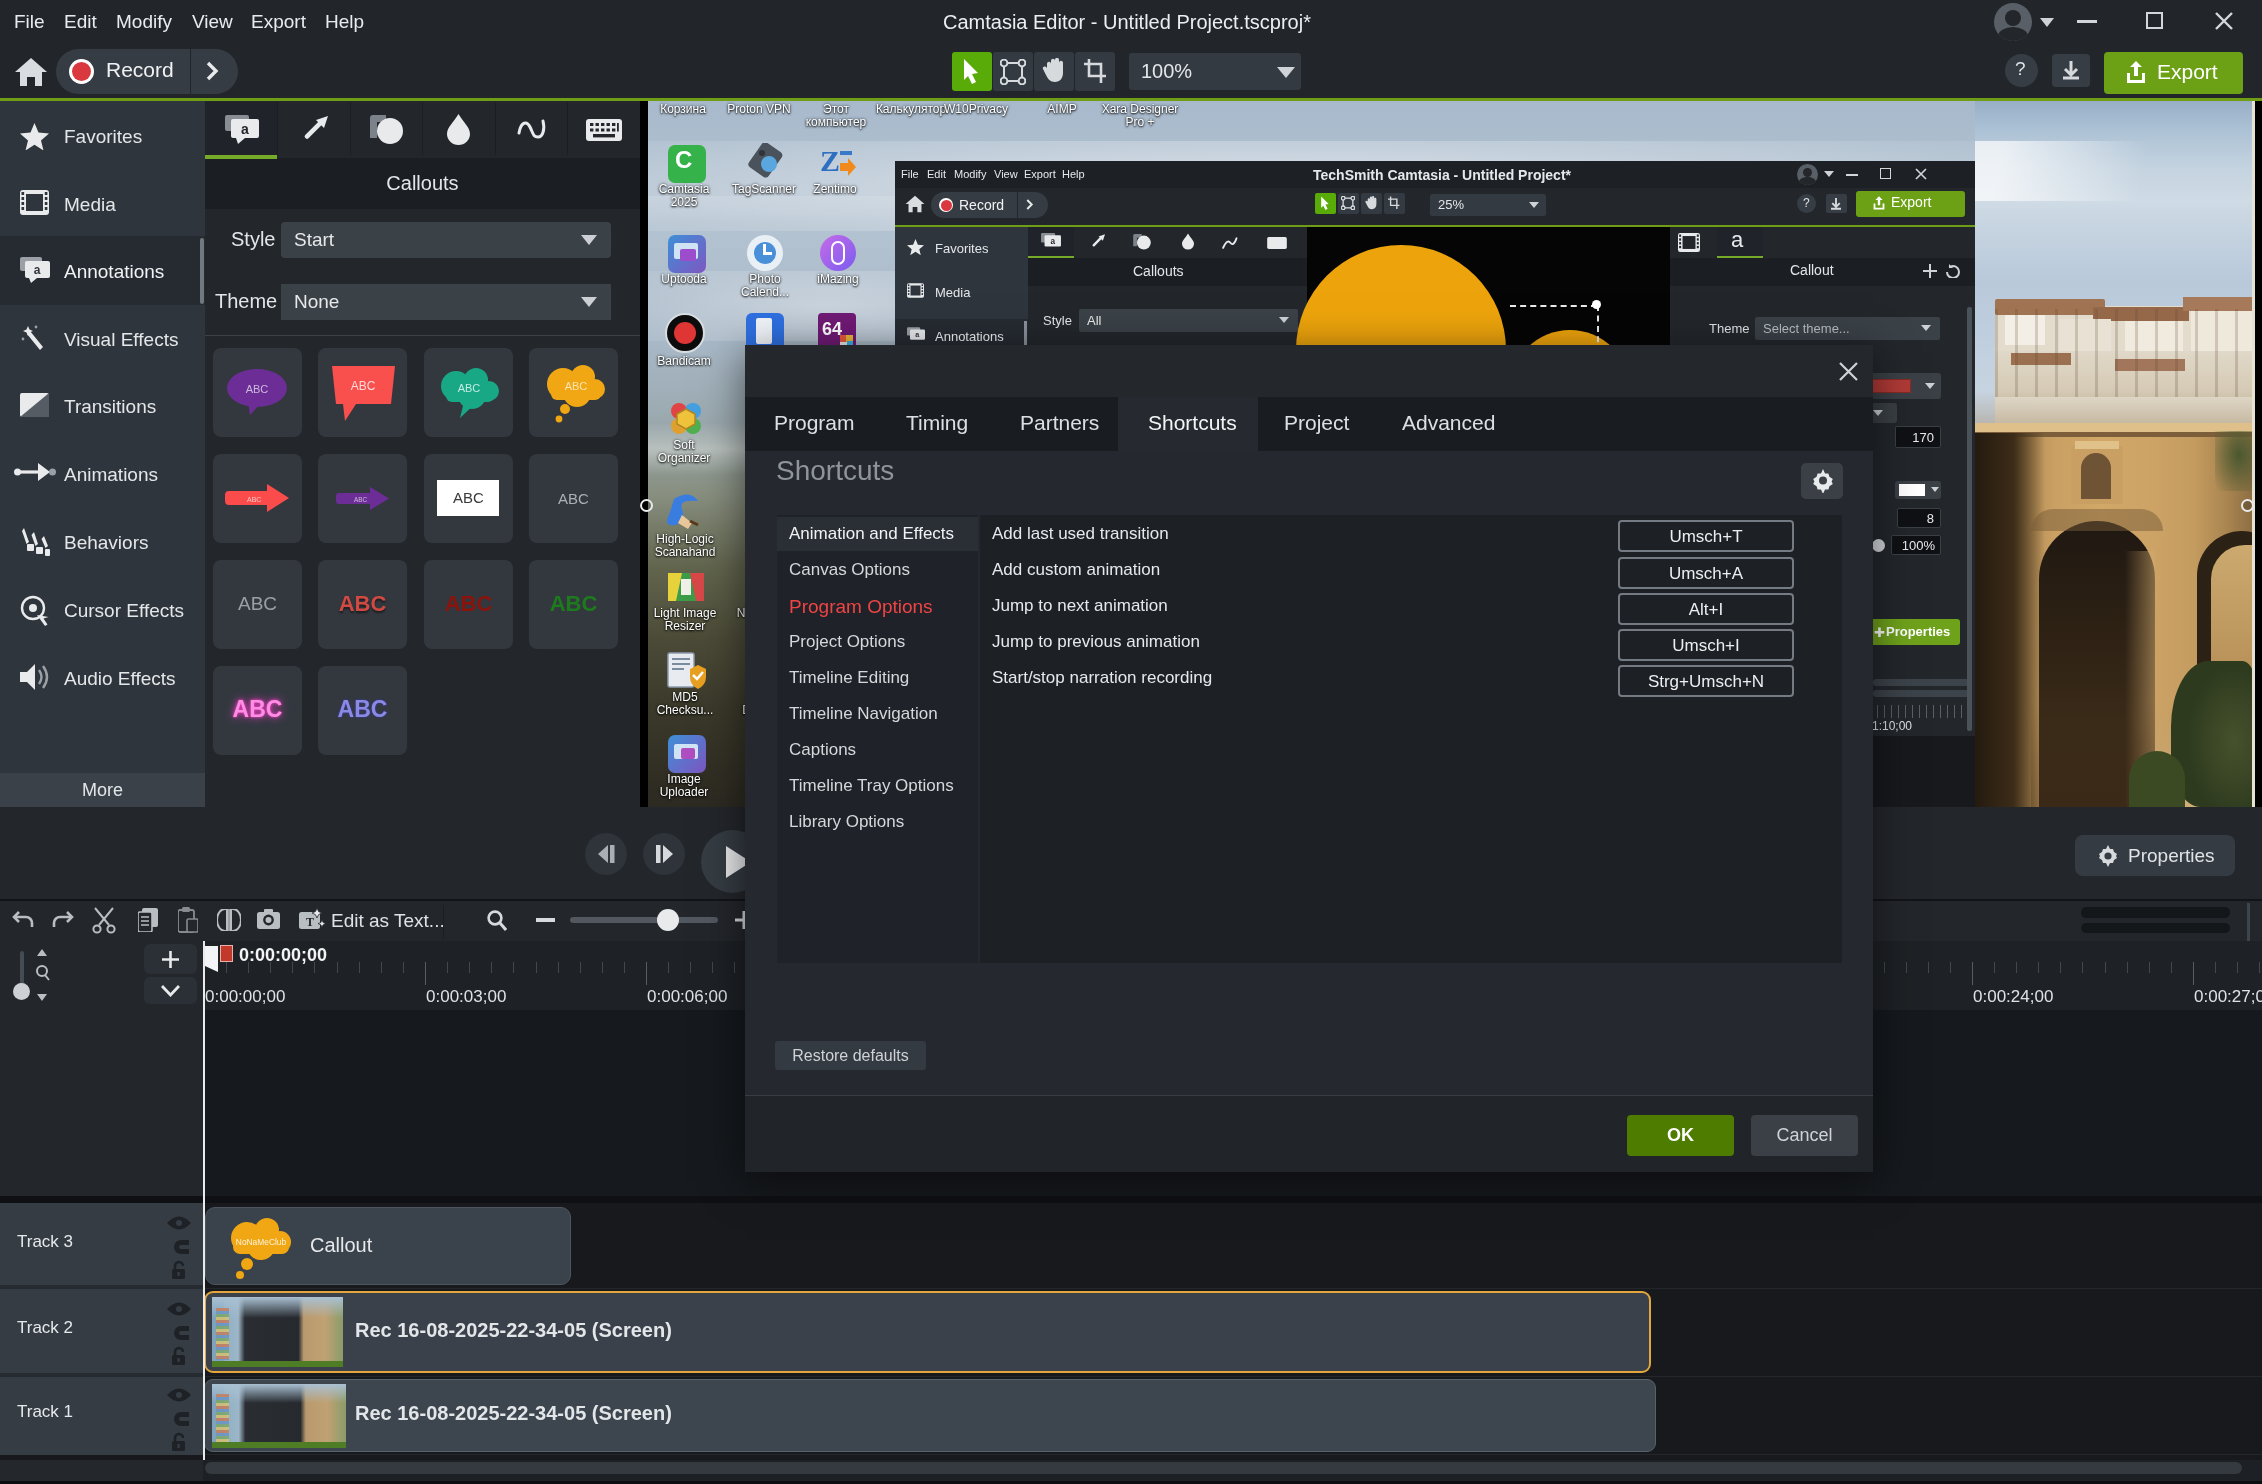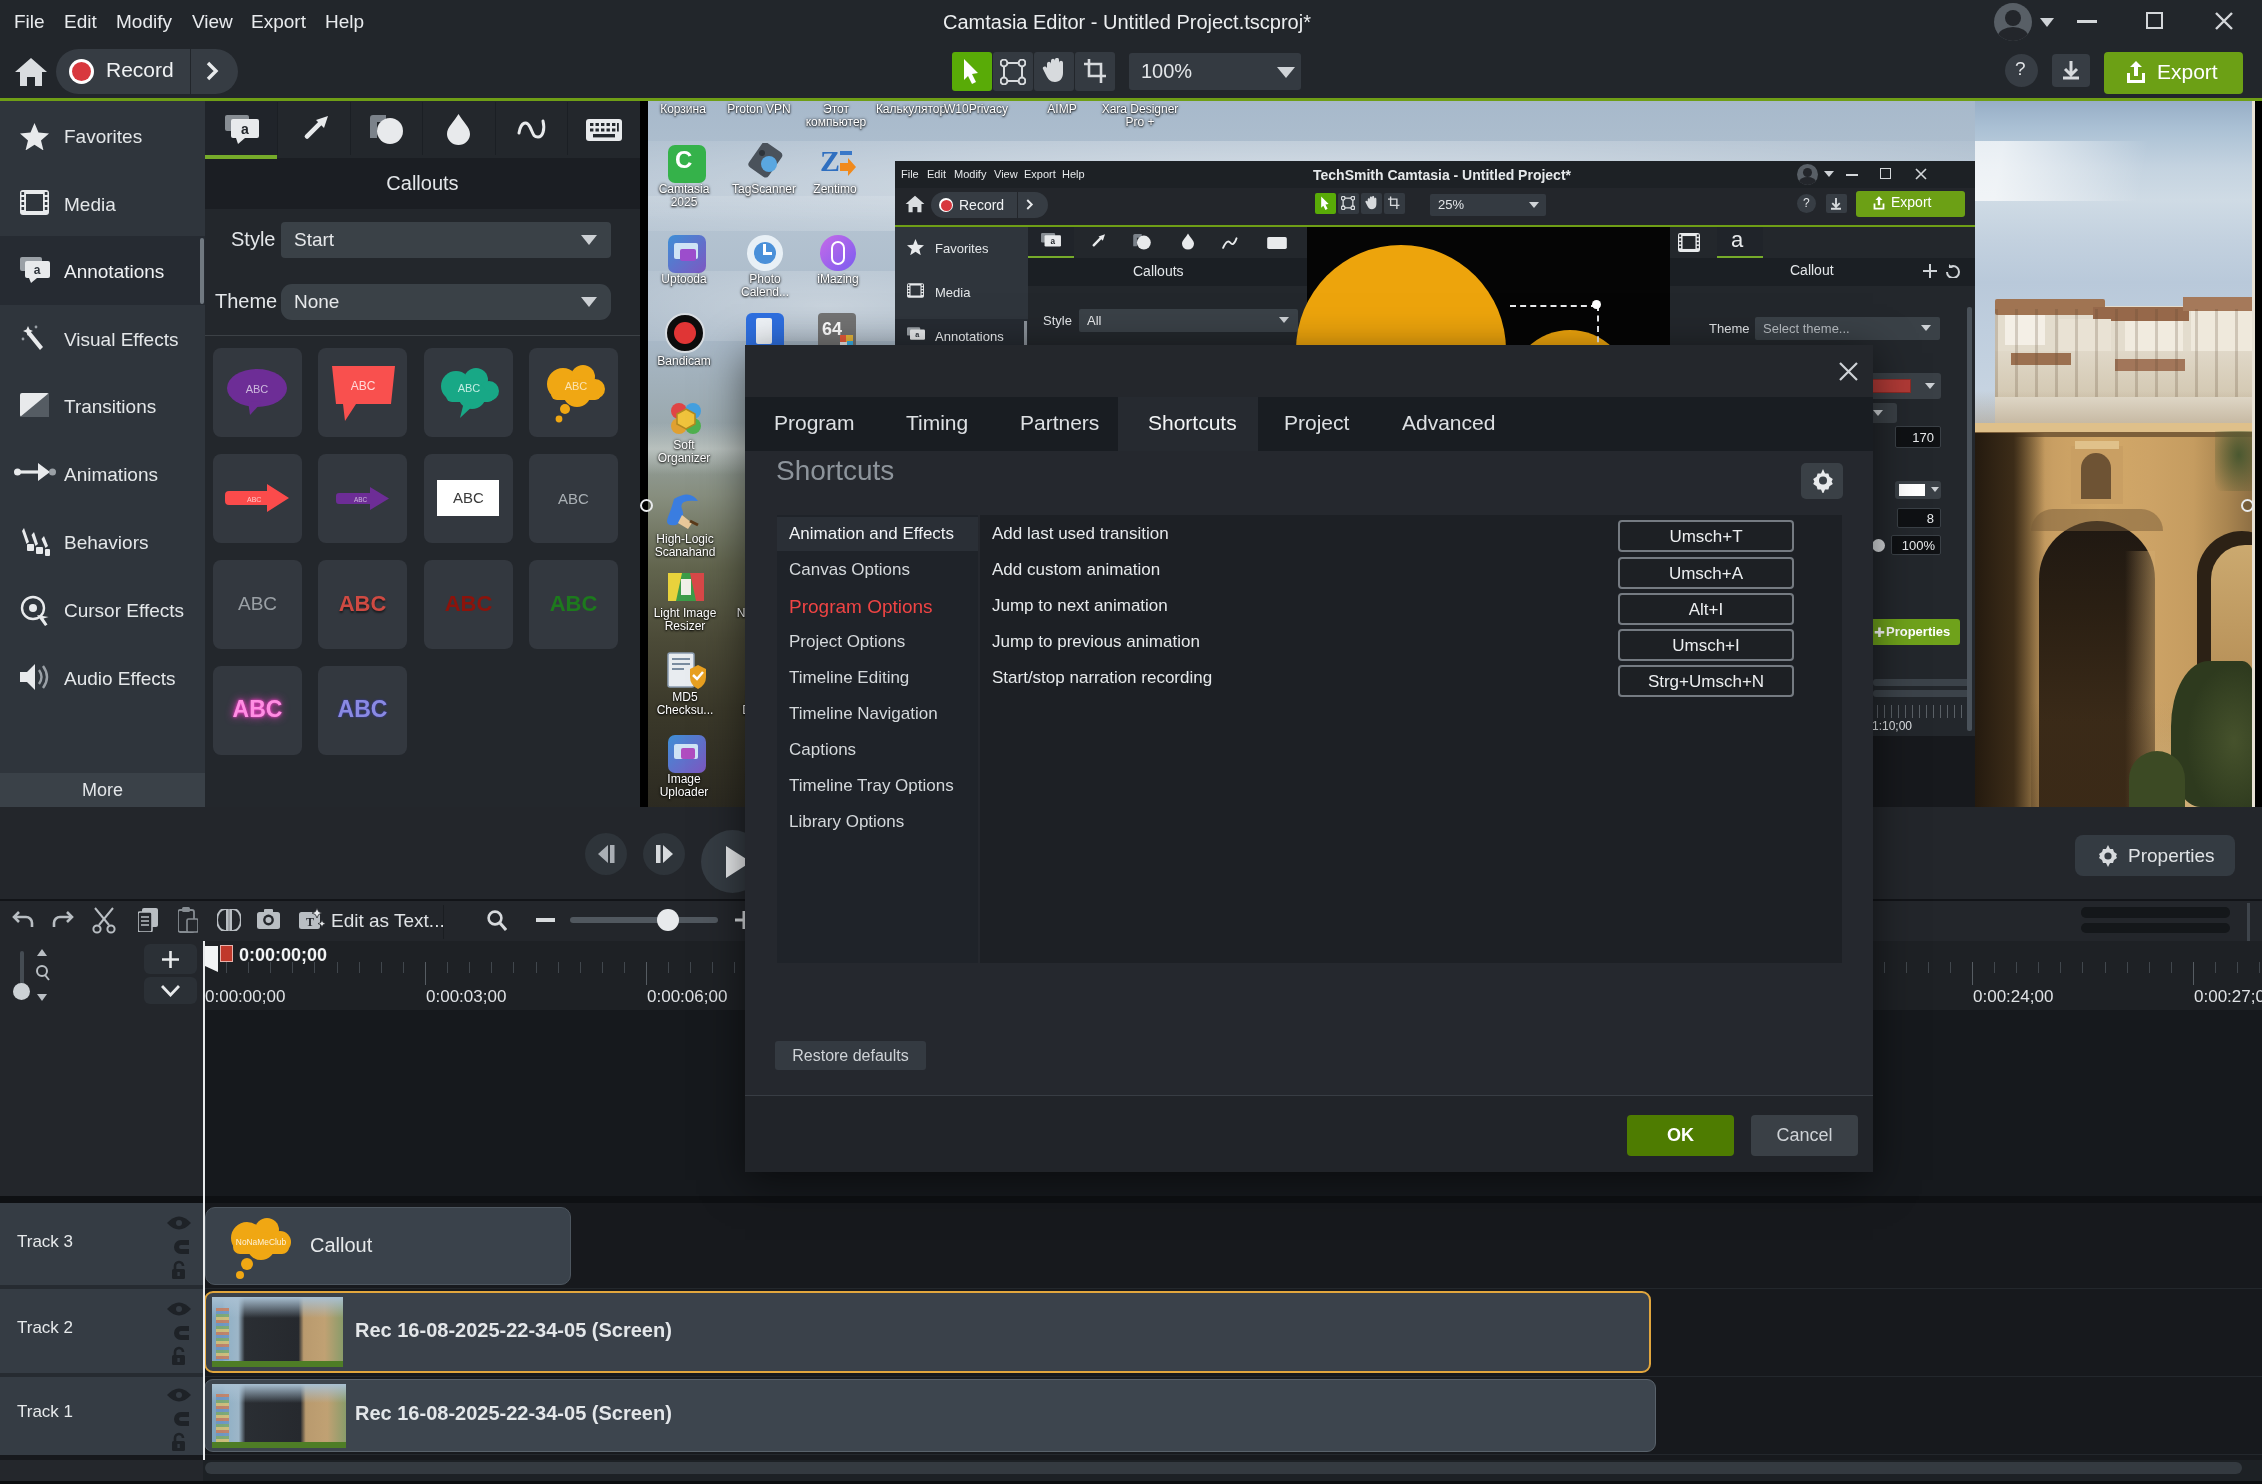--- a/index.html
+++ b/index.html
@@ -183,21 +183,21 @@
 </div>
 
 <div class="ab" id="panel" style="left:205px;top:101px;width:435px;height:707px;background:#23272c">
   <div class="ab" style="left:0;top:57px;width:435px;height:51px;background:#1b1e23;text-align:center"><span style="font-size:20px;color:#e3e6e9;line-height:51px">Callouts</span></div>
   <span class="ab" style="left:26px;top:127px;font-size:20px;color:#e3e6e9">Style</span>
   <div class="ab" style="left:76px;top:121px;width:330px;height:36px;background:#3a4147;border-radius:4px">
         <span style="position:absolute;left:13px;top:7px;font-size:19px;color:#e6e8ea">Start</span>
         <span style="position:absolute;right:14px;top:13px;width:0;height:0;border-left:8px solid transparent;border-right:8px solid transparent;border-top:10px solid #ccd0d4"></span>
       </div>
   <span class="ab" style="left:10px;top:189px;font-size:20px;color:#e3e6e9">Theme</span>
-  <div class="ab" style="left:76px;top:183px;width:330px;height:36px;background:#3a4147;border-radius:11px">
+  <div class="ab" style="left:76px;top:183px;width:330px;height:36px;background:#3a4147;border-radius:0">
         <span style="position:absolute;left:13px;top:7px;font-size:19px;color:#e6e8ea">None</span>
         <span style="position:absolute;right:14px;top:13px;width:0;height:0;border-left:8px solid transparent;border-right:8px solid transparent;border-top:10px solid #ccd0d4"></span>
       </div>
   <div class="ab" style="left:0;top:234px;width:435px;height:1px;background:#3c4146"></div>
 
   <div class="ab" style="left:0;top:1px;width:435px;height:56px;background:#23272c">
     <div class="ab" style="left:0;top:0;width:72px;height:53px;background:#20242a"></div>
     <div class="ab" style="left:0;top:53px;width:72px;height:4px;background:#76ab2a"></div>
     <div class="ab" style="left:72px;top:0;width:1px;height:53px;background:#1b1f24"></div>
     <div class="ab" style="left:145px;top:0;width:1px;height:53px;background:#1b1f24"></div>
@@ -370,21 +370,21 @@
       </div>
   <span class="lbl" style="left:148px;top:172px;width:100px">iMazing</span>
   <div class="ab" style="left:25px;top:212px;width:40px;height:40px;border-radius:50%;background:#0c0c0c;border:2px solid #d8dde2">
         <div style="position:absolute;left:7px;top:7px;width:22px;height:22px;border-radius:50%;background:#e03535"></div>
       </div>
   <span class="lbl" style="left:-6px;top:254px;width:100px">Bandicam</span>
   <div class="ab dico" style="left:106px;top:212px;background:#2e6fe0;border-radius:6px">
         <div style="position:absolute;left:10px;top:5px;width:16px;height:26px;background:#f0f4f8;border-radius:2px"></div>
       </div>
   <span class="lbl" style="left:76px;top:254px;width:90px">Ic<br>Ebo</span>
-  <div class="ab dico" style="left:178px;top:212px;background:#737373;border-radius:4px">
+  <div class="ab dico" style="left:178px;top:212px;background:#701a75;border-radius:4px">
         <span style="position:absolute;left:4px;top:6px;font-size:18px;font-weight:bold;color:#fff">64</span>
         <div style="position:absolute;right:3px;bottom:3px;width:13px;height:13px;background:conic-gradient(#e8b73a 0 25%,#3ab1e8 0 50%,#e8e8e8 0 75%,#e85a3a 0)"></div>
       </div>
 
   <svg class="ab" style="left:26px;top:300px" width="40" height="38" viewBox="0 0 40 38">
         <circle cx="13" cy="10" r="8" fill="#e04444"></circle>
         <circle cx="27" cy="10" r="8" fill="#44a0e0"></circle>
         <circle cx="13" cy="25" r="8" fill="#e0a030"></circle>
         <circle cx="27" cy="25" r="8" fill="#50b050"></circle>
         <path d="M20 8l9 5v10l-9 5-9-5V13z" fill="#f0c33c" stroke="#b08820" stroke-width="1.5"></path>

